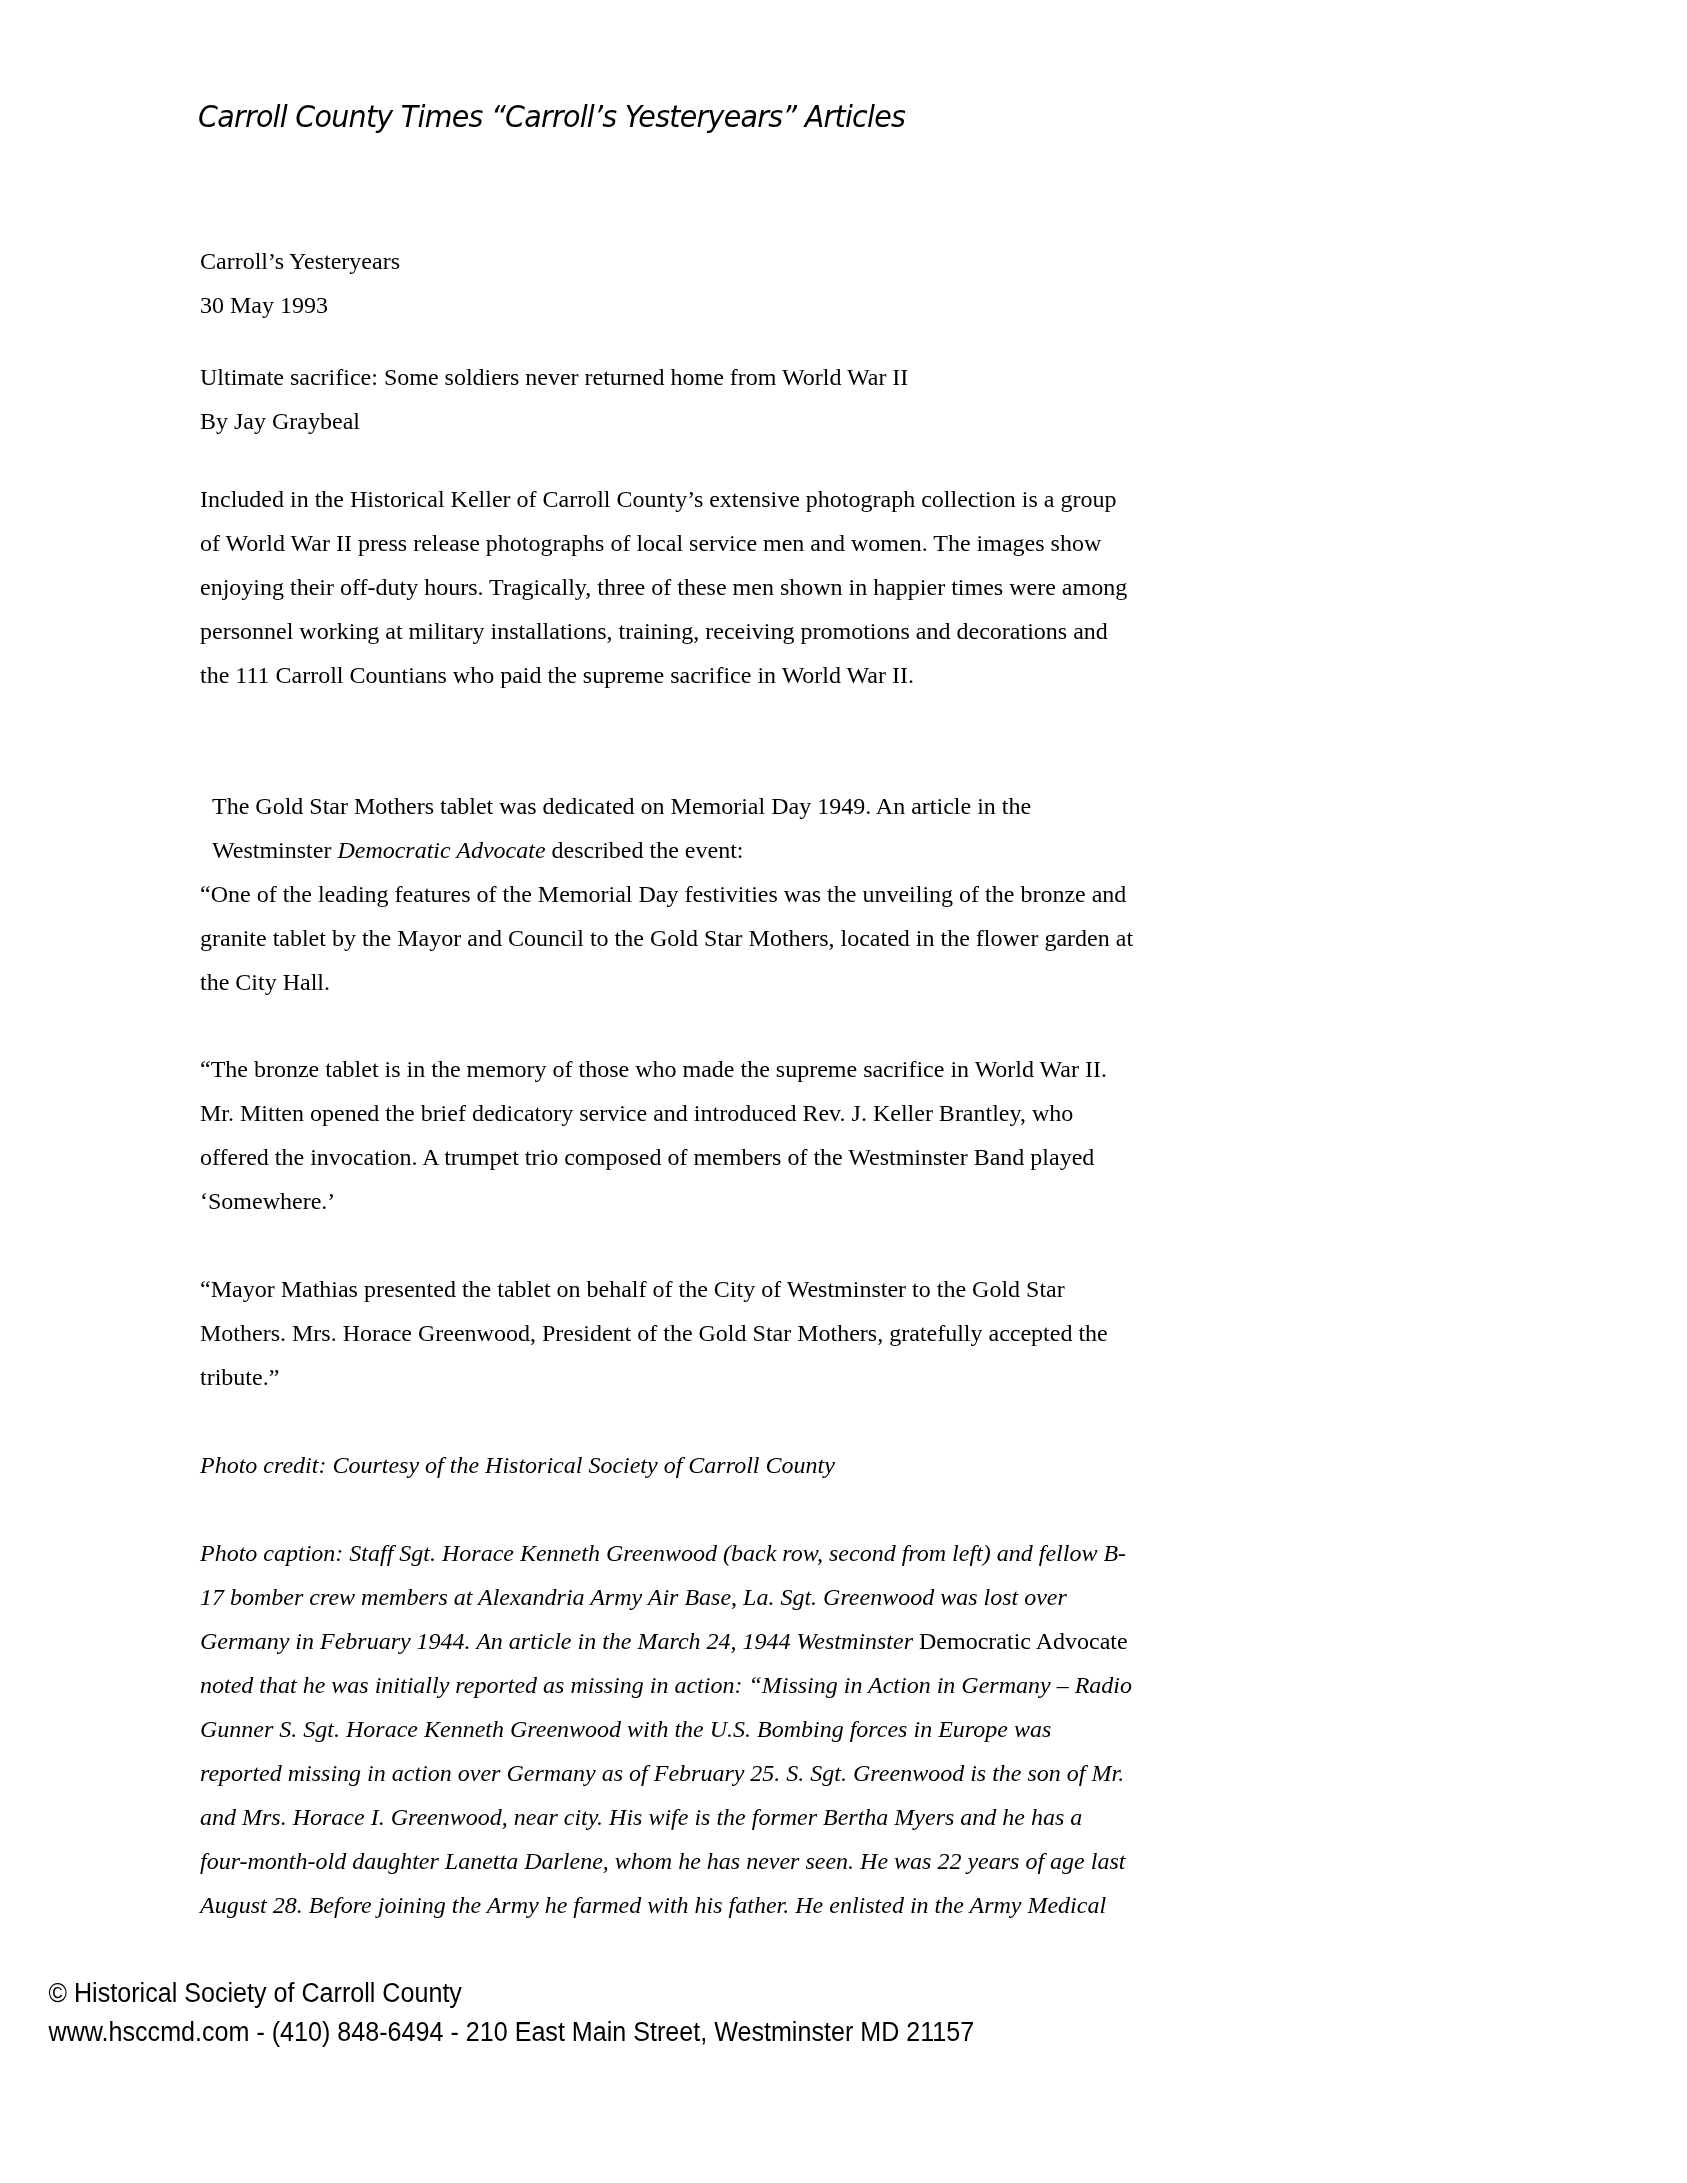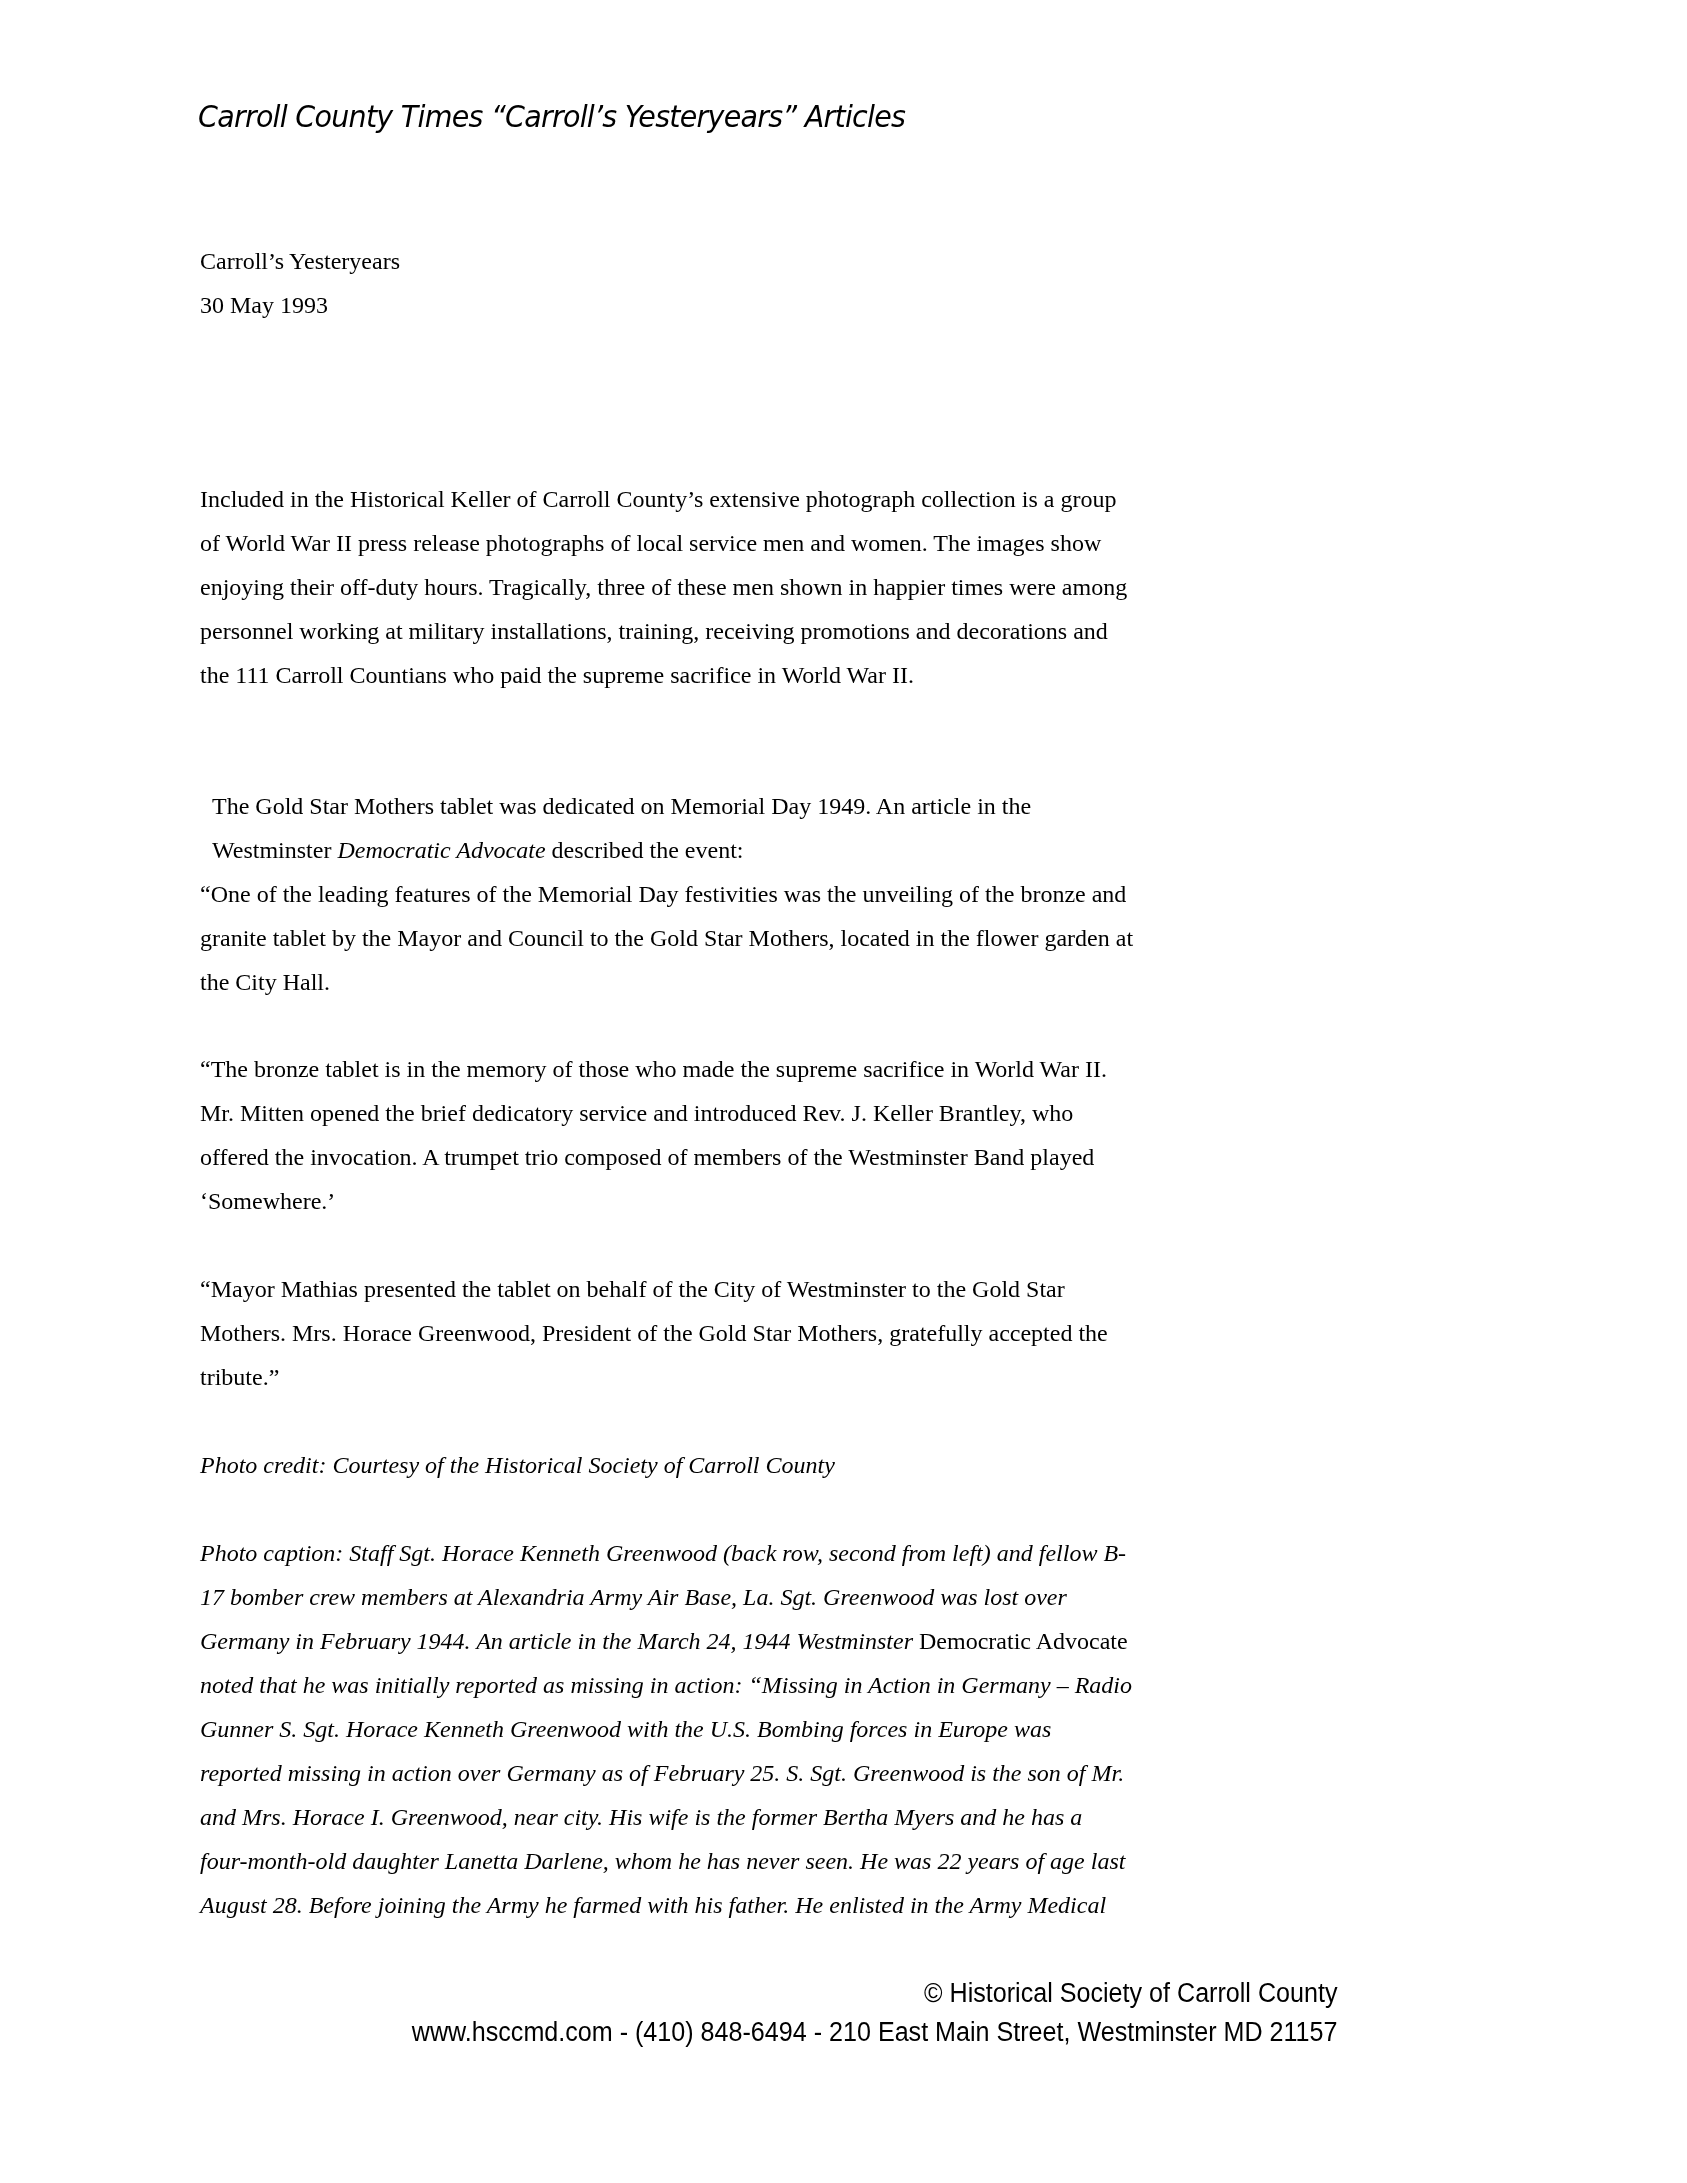--- a/index.html
+++ b/index.html
@@ -14,38 +14,42 @@
   }
   .body-text {
     position: absolute; left: 200px; width: 1307px;
     font-family: "Liberation Serif", "DejaVu Serif", serif;
     font-size: 24px; line-height: 44px;
   }
   .line { display: block; white-space: nowrap; }
   .it { font-style: italic; }
   .up { font-style: normal; }
   .footer {
-    position: absolute; left: 0; width: 1386px; text-align: right;
+    position: absolute; left: 0; width: 1386px; text-align: left;
     font-family: "Liberation Sans", "DejaVu Sans", sans-serif;
     font-size: 27px; line-height: 39px;
   }
   .footer .fl { display: block; transform: scaleX(0.93); }
 </style>
 </head>
 <body>
 
 <div class="page">
 
   <div class="header">Carroll County Times “Carroll’s Yesteryears” Articles</div>
 
   <div class="body-text" style="top:239px;">
     <span class="line">Carroll’s Yesteryears</span>
     <span class="line">30 May 1993</span>
   </div>
 
+  <div class="body-text" style="top:355px;">
+    <span class="line">Ultimate sacrifice: Some soldiers never returned home from World War II</span>
+    <span class="line">By Jay Graybeal</span>
+  </div>
 
   <div class="body-text" style="top:477px;">
     <span class="line">Included in the Historical Keller of Carroll County’s extensive photograph collection is a group</span>
     <span class="line">of World War II press release photographs of local service men and women. The images show</span>
     <span class="line">enjoying their off-duty hours. Tragically, three of these men shown in happier times were among</span>
     <span class="line">personnel working at military installations, training, receiving promotions and decorations and</span>
     <span class="line">the 111 Carroll Countians who paid the supreme sacrifice in World War II.</span>
   </div>
 
   <div class="body-text" style="top:784px;margin-left:12px;">

